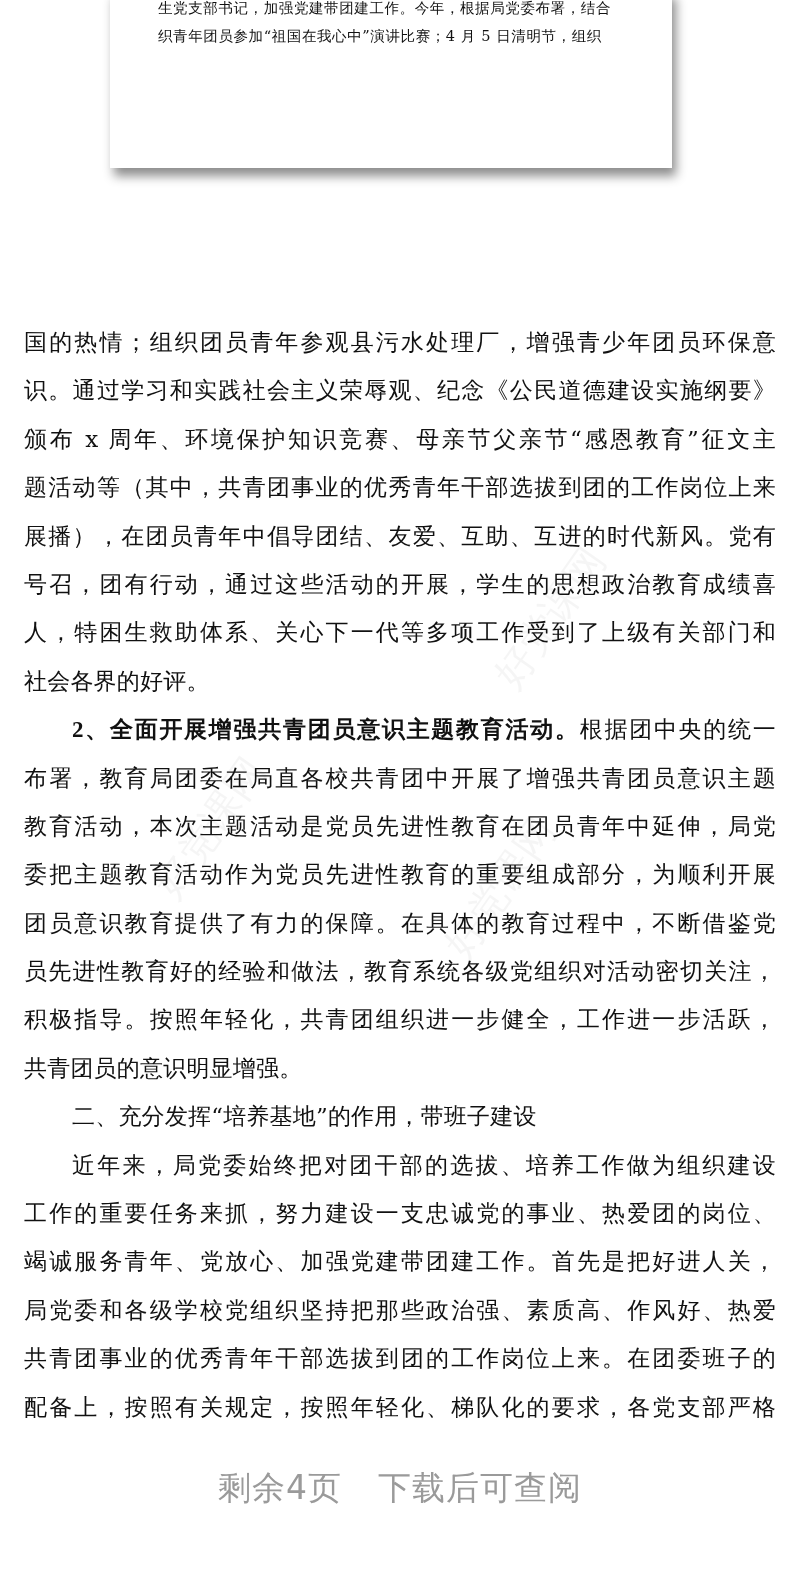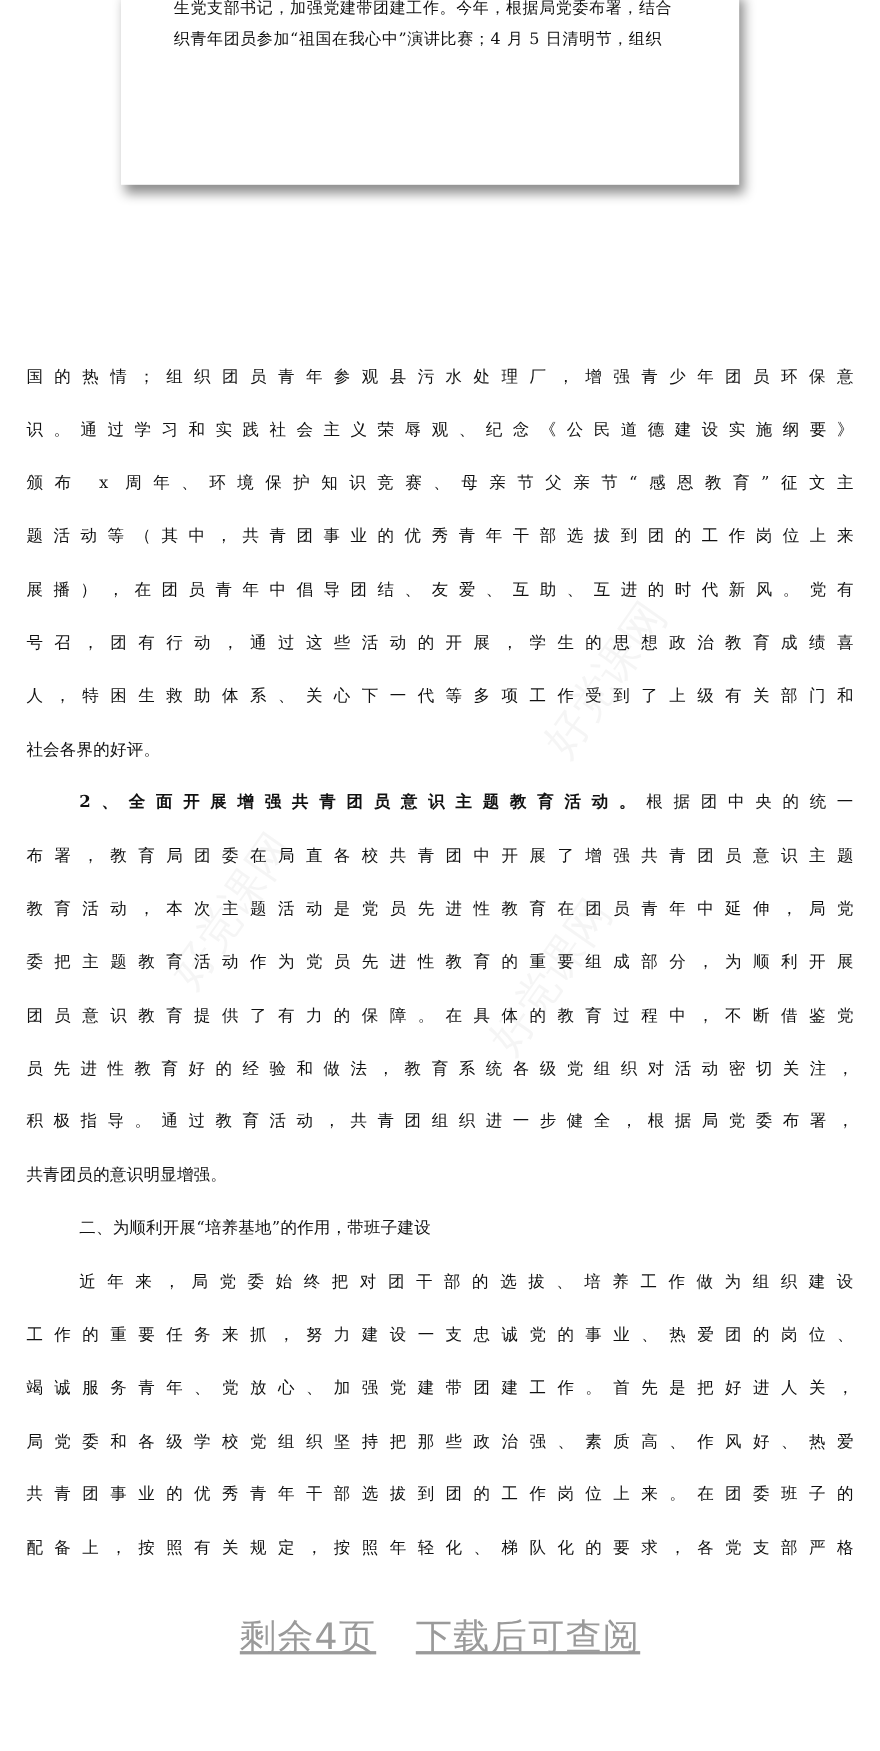--- a/index.html
+++ b/index.html
@@ -4,30 +4,30 @@
 <style>
   html, body { margin:0; padding:0; background:#ffffff; }
   body { width:800px; height:1592px; position:relative; overflow:hidden;
          font-family:"DejaVu Serif","Liberation Serif",serif; color:#111; }
   .page-card { position:absolute; left:110px; top:-10px; width:562px; height:178px;
                background:#fff; box-shadow: 4px 8px 10px rgba(0,0,0,0.45); }
   .card-lines { position:absolute; left:48px; top:4px; width:480px; }
   .card-line { font-size:14.5px; line-height:28px; height:28px; white-space:nowrap;
                letter-spacing:0.6px; color:#111; }
   .body-text { position:absolute; left:24px; top:318px; width:752px; }
-  .line { font-size:15px; line-height:48.4px; height:48.4px; white-space:nowrap;
+  .line { font-size:23px; line-height:48.4px; height:48.4px; white-space:nowrap;
           letter-spacing:0.2px; color:#111; text-align:justify; text-align-last:justify; }
   .line.last { text-align-last:left; }
   .indent { padding-left:48px; }
-  .bold { font-weight:bold; }
+  .bold { font-weight:bold;font-family:Liberation Serif, serif; }
   .watermark { position:absolute; font-size:40px; color:rgba(0,0,0,0.04);
                transform:rotate(-55deg); white-space:nowrap; pointer-events:none; }
   .footer { position:absolute; left:0; top:1466px; width:800px; text-align:center;
             font-family:"DejaVu Sans","Liberation Sans",sans-serif; font-size:33px;
-            color:#9a9a9a; letter-spacing:1px;text-decoration:underline; }
+            color:#9a9a9a; letter-spacing:1px; }
   .footer span { margin:0 18px; }
 </style>
 </head>
 <body>
 
 <div class="page-card">
   <div class="card-lines">
     <div class="card-line">生党支部书记，加强党建带团建工作。今年，根据局党委布署，结合</div>
     <div class="card-line">织青年团员参加“祖国在我心中”演讲比赛；4 月 5 日清明节，组织</div>
   </div>
@@ -48,24 +48,24 @@
     <div class="line">人，特困生救助体系、关心下一代等多项工作受到了上级有关部门和</div>
     <div class="line last">社会各界的好评。</div>
   </div>
   <div>
     <div class="line indent"><span class="bold">2、全面开展增强共青团员意识主题教育活动。</span><span>根据团中央的统一</span></div>
     <div class="line">布署，教育局团委在局直各校共青团中开展了增强共青团员意识主题</div>
     <div class="line">教育活动，本次主题活动是党员先进性教育在团员青年中延伸，局党</div>
     <div class="line">委把主题教育活动作为党员先进性教育的重要组成部分，为顺利开展</div>
     <div class="line">团员意识教育提供了有力的保障。在具体的教育过程中，不断借鉴党</div>
     <div class="line">员先进性教育好的经验和做法，教育系统各级党组织对活动密切关注，</div>
-    <div class="line">积极指导。通过教育活动，共青团组织进一步健全，根据局党委布署，</div>
+    <div class="line">积极指导。按照年轻化，共青团组织进一步健全，工作进一步活跃，</div>
     <div class="line last">共青团员的意识明显增强。</div>
   </div>
-  <div class="line indent last">二、为顺利开展“培养基地”的作用，带班子建设</div>
+  <div class="line indent last">二、充分发挥“培养基地”的作用，带班子建设</div>
   <div>
     <div class="line indent">近年来，局党委始终把对团干部的选拔、培养工作做为组织建设</div>
     <div class="line">工作的重要任务来抓，努力建设一支忠诚党的事业、热爱团的岗位、</div>
     <div class="line">竭诚服务青年、党放心、加强党建带团建工作。首先是把好进人关，</div>
     <div class="line">局党委和各级学校党组织坚持把那些政治强、素质高、作风好、热爱</div>
     <div class="line">共青团事业的优秀青年干部选拔到团的工作岗位上来。在团委班子的</div>
     <div class="line">配备上，按照有关规定，按照年轻化、梯队化的要求，各党支部严格</div>
   </div>
 </div>
 

